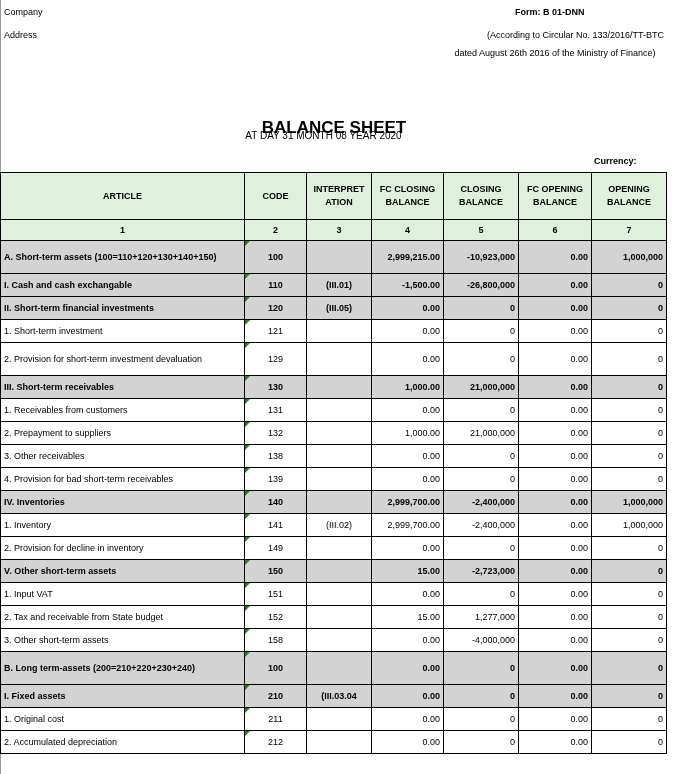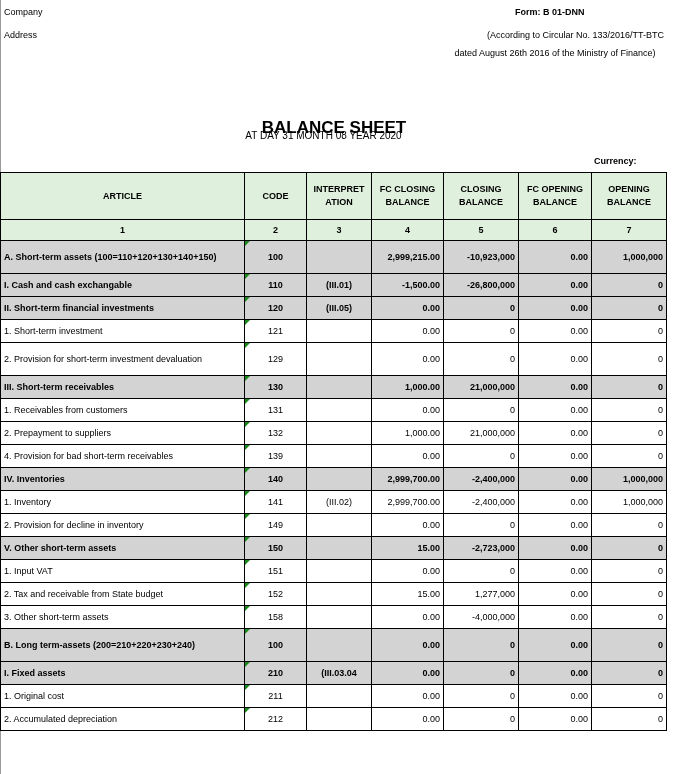--- a/index.html
+++ b/index.html
@@ -139,20 +139,29 @@
       <tr class="item">
         <td class="article">2. Prepayment to suppliers</td>
         <td class="code">132</td>
         <td class="interp"></td>
         <td class="num">1,000.00</td>
         <td class="num">21,000,000</td>
         <td class="num">0.00</td>
         <td class="num">0</td>
       </tr>
       <tr class="item">
+        <td class="article">3.  Other receivables</td>
+        <td class="code">138</td>
+        <td class="interp"></td>
+        <td class="num">0.00</td>
+        <td class="num">0</td>
+        <td class="num">0.00</td>
+        <td class="num">0</td>
+      </tr>
+      <tr class="item">
         <td class="article">4. Provision for bad short-term receivables</td>
         <td class="code">139</td>
         <td class="interp"></td>
         <td class="num">0.00</td>
         <td class="num">0</td>
         <td class="num">0.00</td>
         <td class="num">0</td>
       </tr>
       <tr class="sub">
         <td class="article">IV. Inventories</td>

